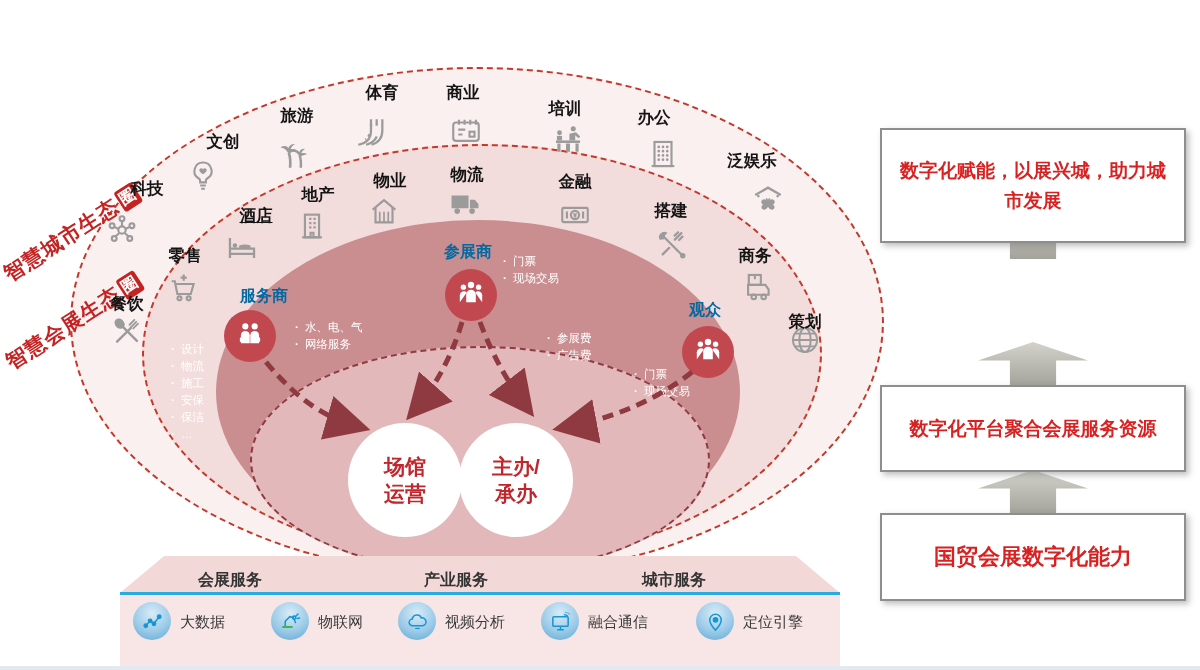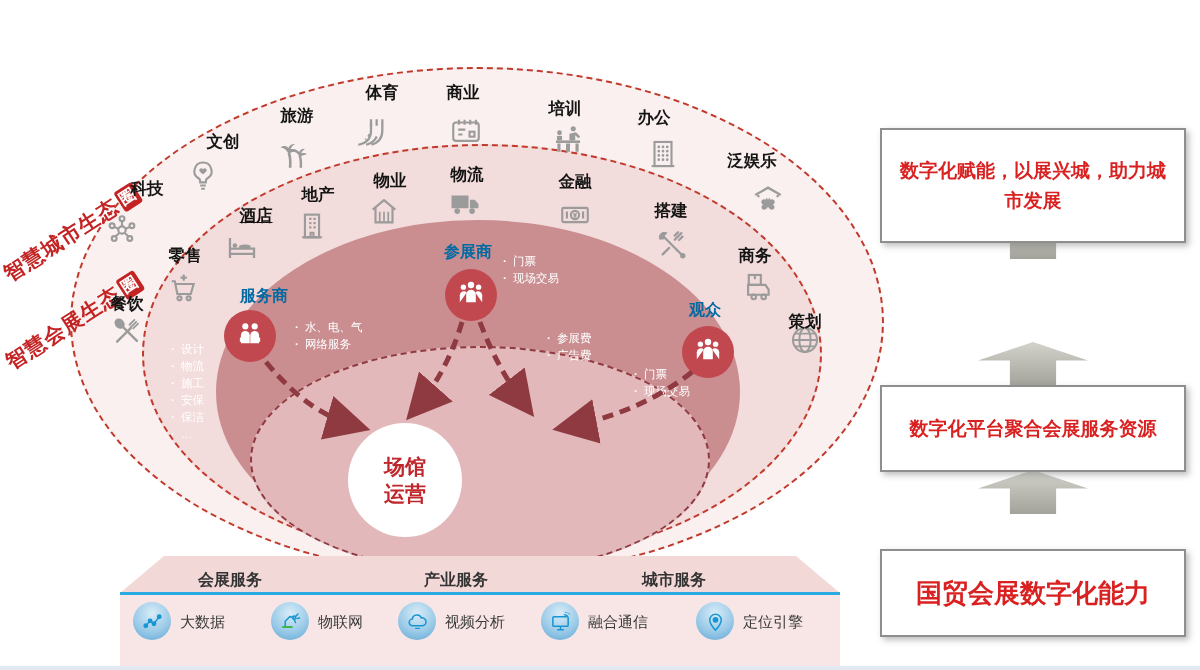--- a/index.html
+++ b/index.html
@@ -46,21 +46,21 @@
               background:radial-gradient(circle at 50% 30%,#d9ecf7 0%,#9ccbe8 55%,#5fa6d4 100%);
               display:flex;align-items:center;justify-content:center;color:#1896d2;}
   .svc-bubble svg{width:23px;height:23px;}
   .svc-label{position:absolute;font-size:15px;color:#3a3a3a;white-space:nowrap;}
   .bottom-strip{position:absolute;left:0;top:666px;width:1200px;height:4px;background:#e2e9f0;}
   
   .flow-box{position:absolute;left:880px;width:306px;background:#fff;border:2px solid #8e8e8e;
             box-shadow:3px 3px 6px rgba(110,110,110,.45);display:flex;align-items:center;justify-content:center;
             text-align:center;color:#d92121;font-weight:bold;font-size:19px;line-height:30px;
             padding:6px 14px;box-sizing:border-box;}
-  .flow-box.big{font-size:26px;margin-top:36px;}
+  .flow-box.big{font-size:22px;}
   .flow-arrow{position:absolute;left:978px;width:110px;height:44px;
               background:linear-gradient(180deg,#d3d3cc 0%,#a3a39b 100%);
               clip-path:polygon(50% 0,100% 42%,71% 42%,71% 100%,29% 100%,29% 42%,0 42%);}
 </style>
 </head>
 <body>
 
 <div class="stage">
 
   <div class="ellipse e-outer"></div>
@@ -301,20 +301,22 @@
           <path d="M8.4 19v-5.8a3.6 3.6 0 0 1 7.2 0V19z"></path>
         </svg></span>
   </div>
   <ul class="bullets" style="left:633px;top:366px">
       <li>门票</li>
       <li>现场交易</li>
     </ul>
 
   <div class="big-circle" style="left:348px;top:423px">场馆
 运营</div>
+  <div class="big-circle" style="left:459px;top:423px">主办/
+承办</div>
 
   <svg class="arrows-svg" width="1200" height="670" viewBox="0 0 1200 670">
     <defs>
       <marker id="ah" markerWidth="9" markerHeight="9" refX="6" refY="4.5" orient="auto">
         <path d="M0 0 L9 4.5 L0 9 z" fill="#8f3a40"></path>
       </marker>
     </defs>
     <g fill="none" stroke="#8f3a40" stroke-width="5" stroke-dasharray="11 7">
       <path d="M266 362 C 300 403 328 418 356 426" marker-end="url(#ah)"></path>
       <path d="M462 322 C 451 360 431 392 416 409" marker-end="url(#ah)"></path>

